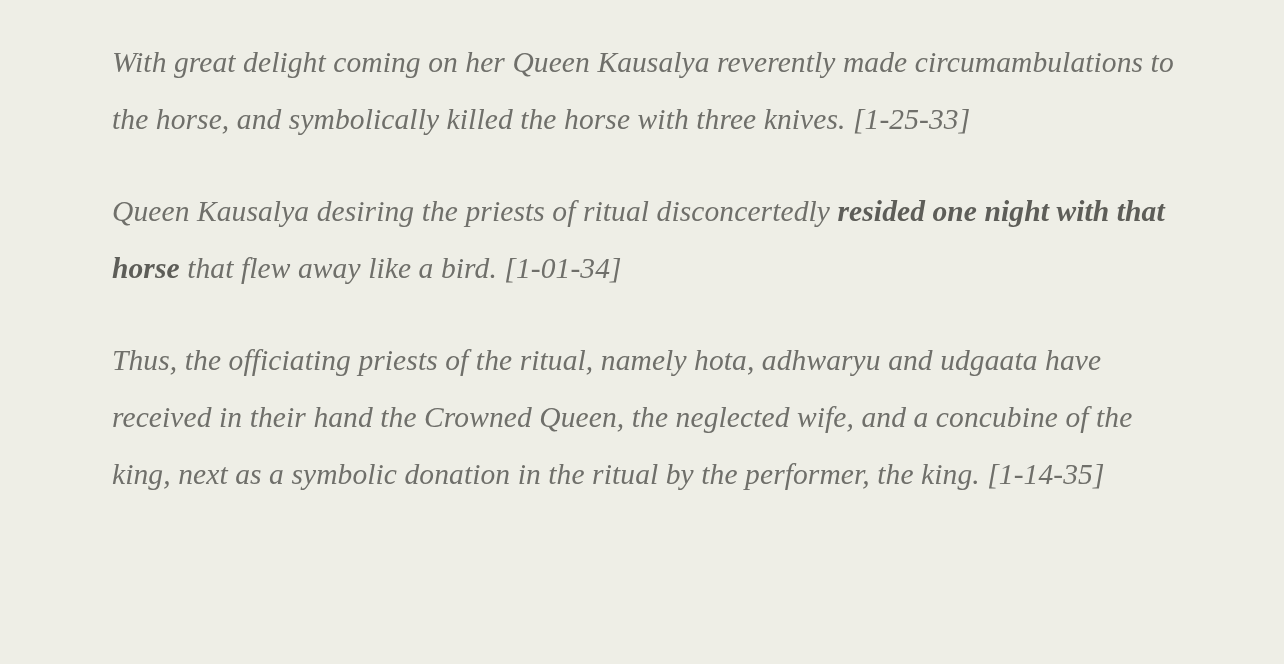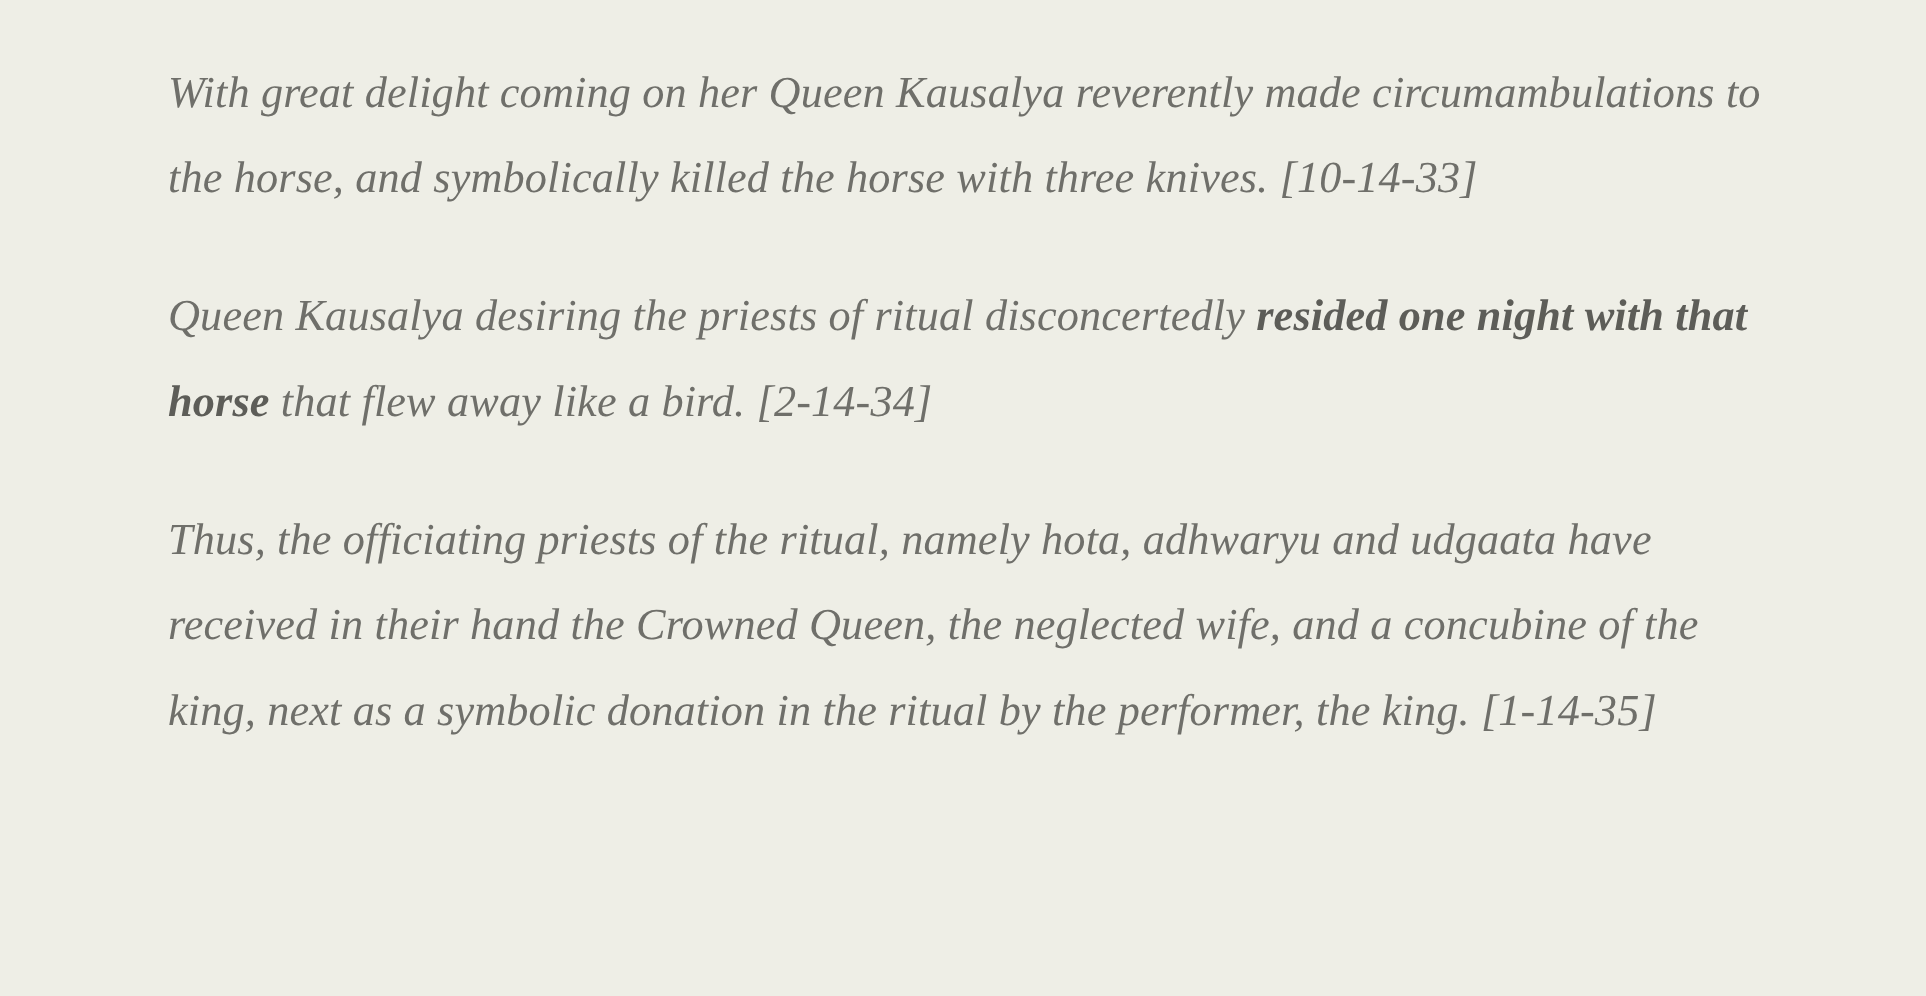--- a/index.html
+++ b/index.html
@@ -36,17 +36,17 @@
   .para b {
     font-weight: bold;
     color: #5d5d58;
   }
 </style>
 </head>
 <body>
 
 <div class="page">
   <div id="paragraphs">
-      <p class="para"><span>With great delight coming on her Queen Kausalya reverently made circumambulations to the horse, and symbolically killed the horse with three knives. [10-14-33]</span></p>
-      <p class="para wide"><span>Queen Kausalya desiring the priests of ritual disconcertedly </span><b>resided one night with that horse</b><span> that flew away like a bird. [2-14-34]</span></p>
+      <p class="para"><span>With great delight coming on her Queen Kausalya reverently made circumambulations to the horse, and symbolically killed the horse with three knives. [1-25-33]</span></p>
+      <p class="para wide"><span>Queen Kausalya desiring the priests of ritual disconcertedly </span><b>resided one night with that horse</b><span> that flew away like a bird. [1-01-34]</span></p>
       <p class="para"><span>Thus, the officiating priests of the ritual, namely hota, adhwaryu and udgaata have received in their hand the Crowned Queen, the neglected wife, and a concubine of the king, next as a symbolic donation in the ritual by the performer, the king. [1-14-35]</span></p>
     </div>
 </div>
 
 </body></html>

